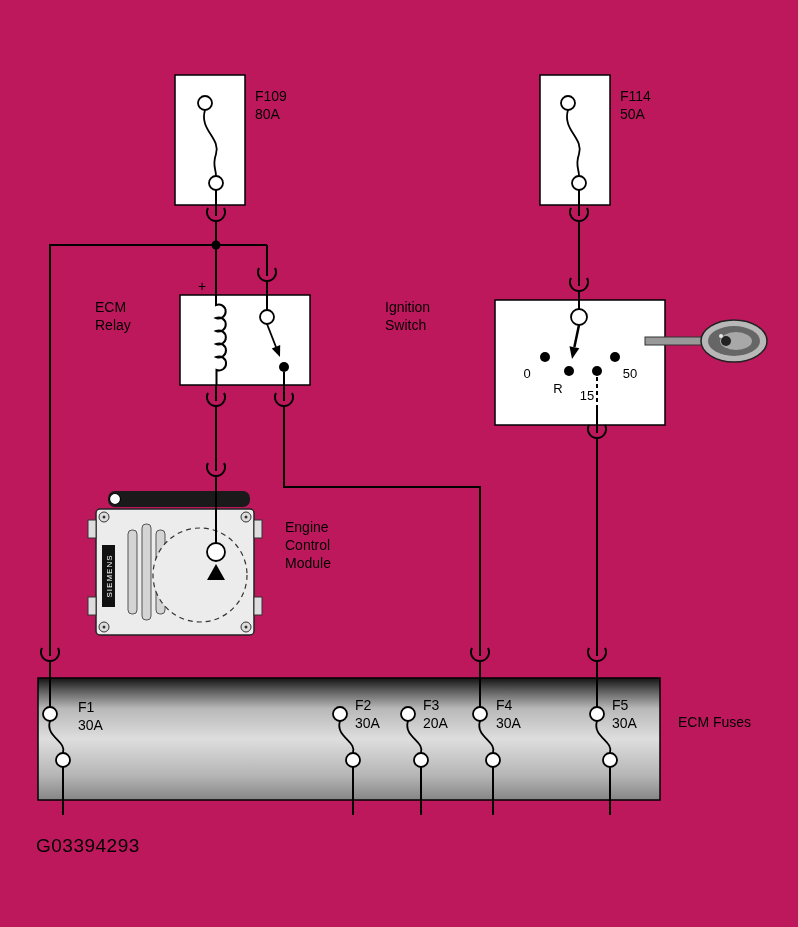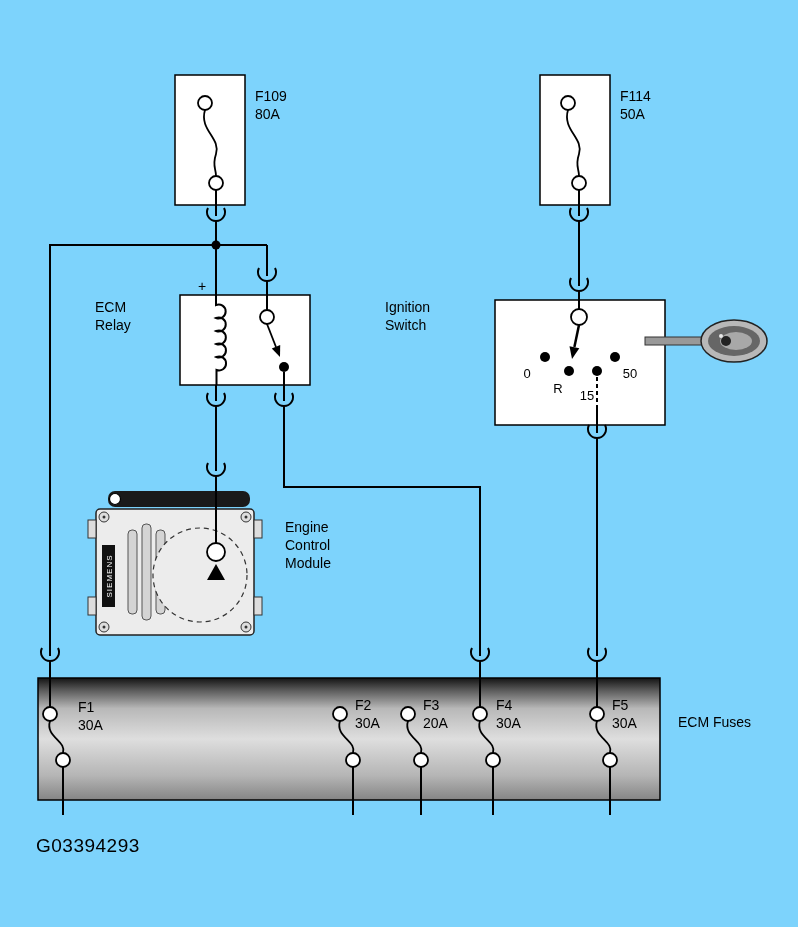--- a/index.html
+++ b/index.html
@@ -1,16 +1,16 @@
 <!DOCTYPE html>
 <html><head>
 <meta charset="utf-8">
 <style>
   html,body{margin:0;padding:0;background:#fff;}
-  #stage{position:relative;width:798px;height:927px;background:#7dd3fc;overflow:hidden;}
+  #stage{position:relative;width:798px;height:927px;background:#be185d;overflow:hidden;}
   svg{position:absolute;left:0;top:0;}
   .lbl{font-family:"Liberation Sans",sans-serif;font-size:14px;fill:#000;}
   .lbl-small{font-family:"Liberation Sans",sans-serif;font-size:13px;fill:#000;}
   .lbl-id{font-family:"Liberation Sans",sans-serif;font-size:19px;fill:#000;letter-spacing:.5px;}
   .lbl-brand{font-family:"Liberation Sans",sans-serif;font-size:8px;fill:#fff;letter-spacing:1px;}
   .wire{stroke:#000;stroke-width:2;fill:none;}
   .wire-thin{stroke:#000;stroke-width:1.8;fill:none;}
   .cup{stroke:#000;stroke-width:2;fill:none;}
   .boxline{fill:#fff;stroke:#000;stroke-width:1.5;}
   .term{fill:#fff;stroke:#000;stroke-width:1.8;}

